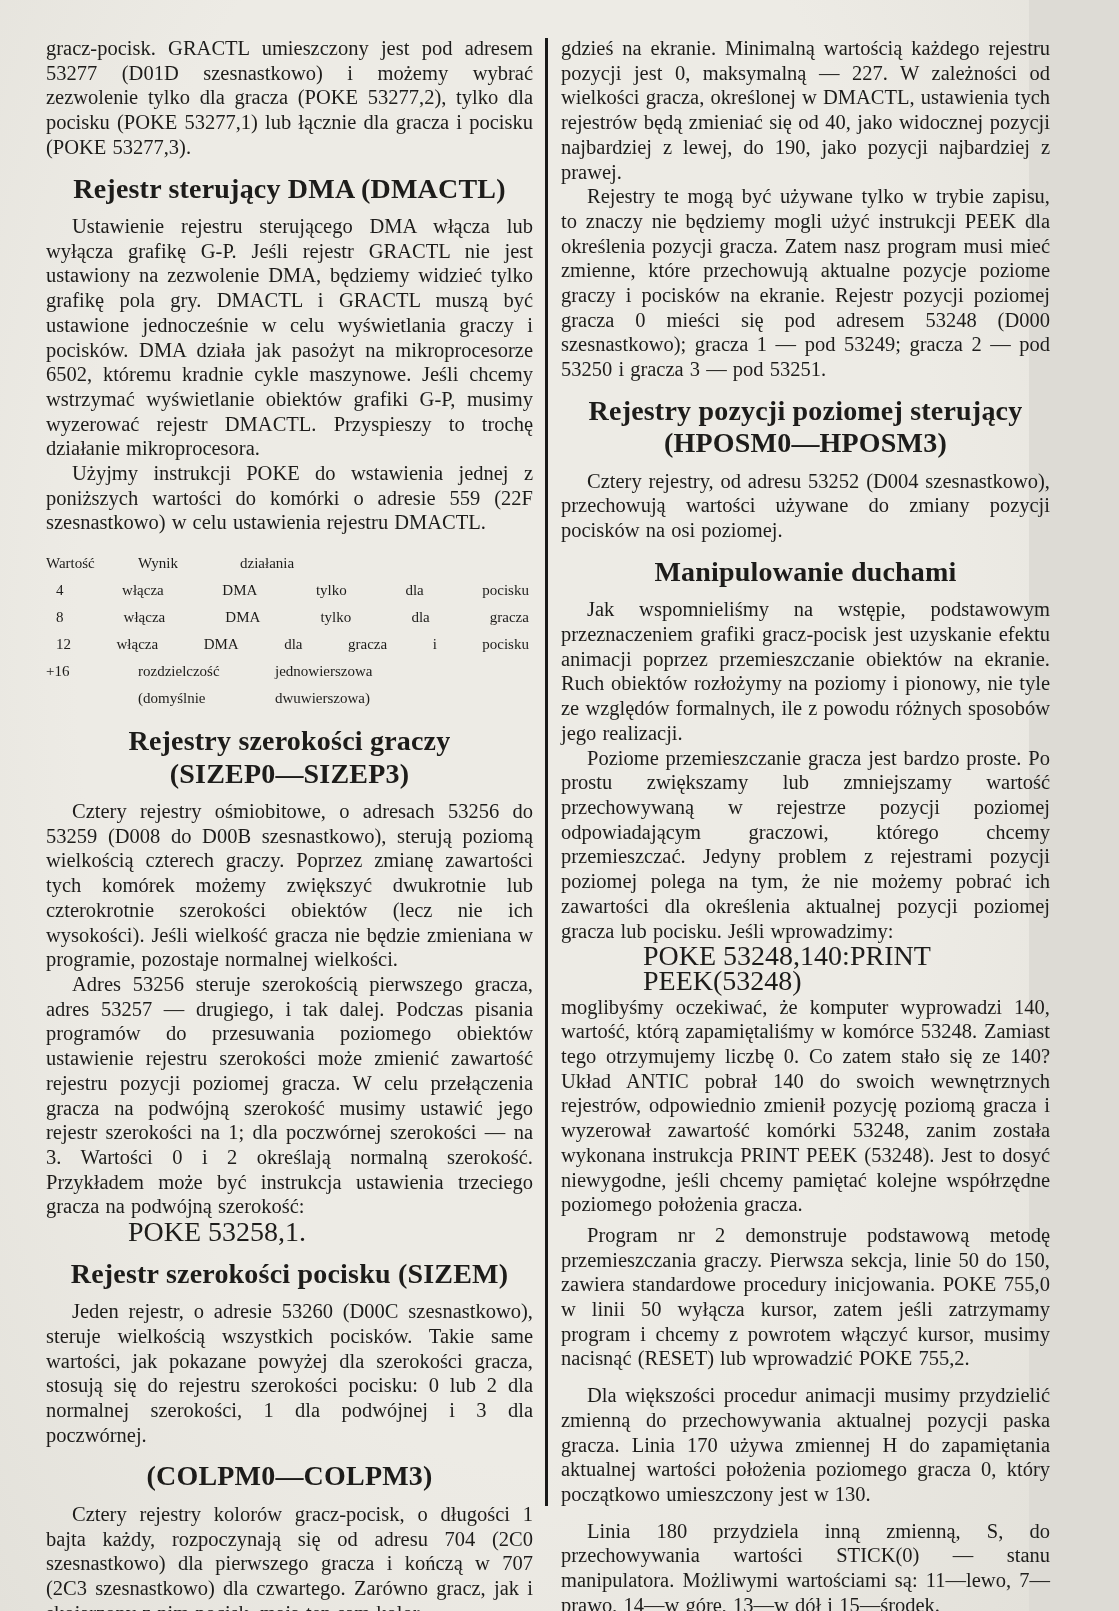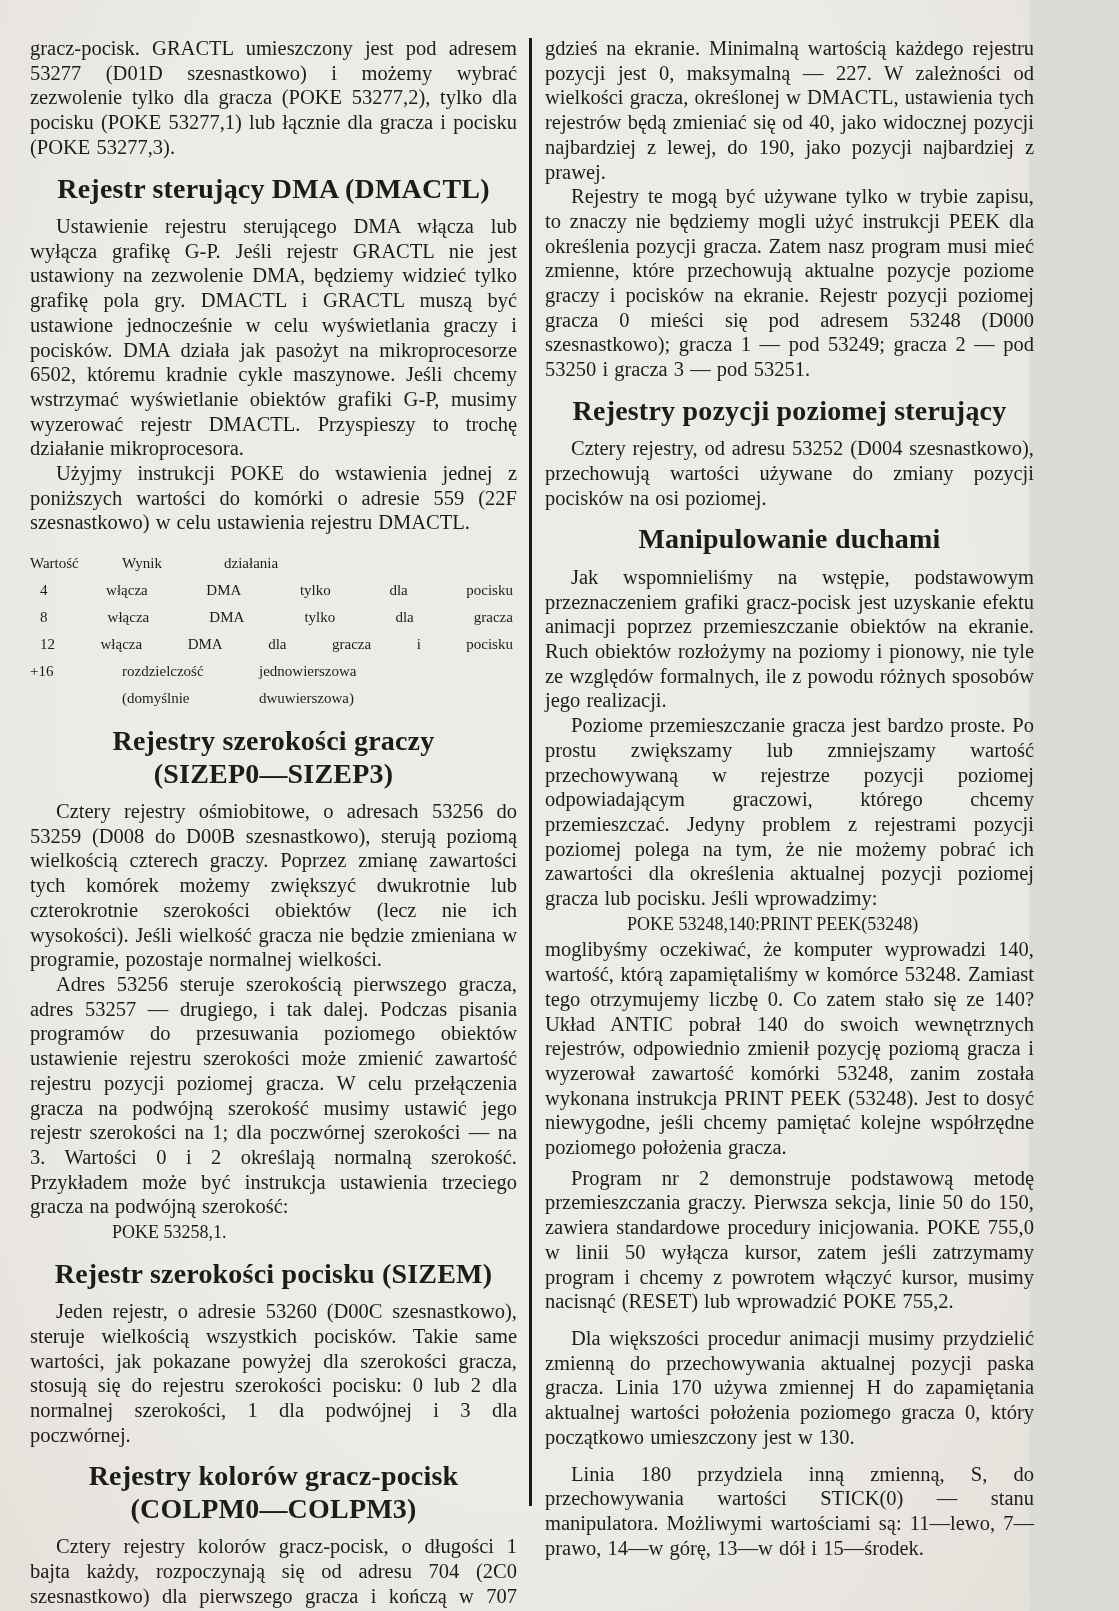--- a/index.html
+++ b/index.html
@@ -3,42 +3,42 @@
 <meta charset="utf-8">
 <style>
   html,body{margin:0;padding:0;}
   body{
     width:1119px;height:1611px;overflow:hidden;
     background:#dddbd5;
     font-family:"Liberation Serif", "DejaVu Serif", serif;
   }
   .page{
     width:1029px;height:1611px;box-sizing:border-box;
-    padding:36px 50px 0 30px;
+    padding:36px 50px 0 46px;
     background:radial-gradient(ellipse at 50% 40%, #edebe5 60%, #e3e1da 100%);
     color:#1d1c1a;
   }
   .columns{display:flex;align-items:flex-start;}
   .col{width:487px;flex:none;}
   .col.right{width:489px;}
   .divider{width:3px;height:1468px;background:#1a1a1a;flex:none;margin:2px 13px 0 12px;}
   p{
     margin:0;text-align:justify;
     font-size:20.5px;line-height:24.7px;text-indent:26px;
     word-spacing:1px;
   }
   p.noindent{text-indent:0;}
   p.gap{margin-top:12px;}
   p.gap-sm{margin-top:6px;}
   .heading{
     font-size:28px;font-weight:bold;text-align:center;
     margin:13px 0 9px;line-height:1.16;letter-spacing:.2px;
   }
   .heading span{display:block;}
-  .code{font-size:18px;line-height:24.7px;padding-left:82px;margin:1px 0;}
+  .code{font-size:28px;line-height:24.7px;padding-left:82px;margin:1px 0;}
   .vtable{margin:15px 0 4px;font-size:15px;line-height:27px;}
   .trow.spread{display:flex;justify-content:space-between;padding:0 4px 0 10px;}
   .trow.thead{display:grid;grid-template-columns:92px 102px auto;}
   .trow.tabrow{display:grid;grid-template-columns:92px 137px auto;}
 </style>
 </head>
 <body>
 
 <div class="page">
   <div class="columns">
@@ -105,35 +105,35 @@
       <p>Adres 53256 steruje szerokością pierwszego gracza, adres 53257 — drugiego, i tak dalej. Podczas pisania programów do przesuwania poziomego obiektów ustawienie rejestru szerokości może zmienić zawartość rejestru pozycji poziomej gracza. W celu przełączenia gracza na podwójną szerokość musimy ustawić jego rejestr szerokości na 1; dla poczwórnej szerokości — na 3. Wartości 0 i 2 określają normalną szerokość. Przykładem może być instrukcja ustawienia trzeciego gracza na podwójną szerokość:</p>
       <div class="code">POKE 53258,1.</div>
 
       <h2 class="heading">
         <span>Rejestr szerokości pocisku (SIZEM)</span>
         <span></span>
       </h2>
       <p>Jeden rejestr, o adresie 53260 (D00C szesnastkowo), steruje wielkością wszystkich pocisków. Takie same wartości, jak pokazane powyżej dla szerokości gracza, stosują się do rejestru szerokości pocisku: 0 lub 2 dla normalnej szerokości, 1 dla podwójnej i 3 dla poczwórnej.</p>
 
       <h2 class="heading">
-        <span>Rejestry kolorów gracz-pocisk</span>
         <span>(COLPM0—COLPM3)</span>
       </h2>
       <p>Cztery rejestry kolorów gracz-pocisk, o długości 1 bajta każdy, rozpoczynają się od adresu 704 (2C0 szesnastkowo) dla pierwszego gracza i kończą w 707 (2C3 szesnastkowo) dla czwartego. Zarówno gracz, jak i skojarzony z nim pocisk, mają ten sam kolor.</p>
 
     </div>
 
     <div class="divider"></div>
 
     <div class="col right">
       <p class="noindent">gdzieś na ekranie. Minimalną wartością każdego rejestru pozycji jest 0, maksymalną — 227. W zależności od wielkości gracza, określonej w DMACTL, ustawienia tych rejestrów będą zmieniać się od 40, jako widocznej pozycji najbardziej z lewej, do 190, jako pozycji najbardziej z prawej.</p>
       <p>Rejestry te mogą być używane tylko w trybie zapisu, to znaczy nie będziemy mogli użyć instrukcji PEEK dla określenia pozycji gracza. Zatem nasz program musi mieć zmienne, które przechowują aktualne pozycje poziome graczy i pocisków na ekranie. Rejestr pozycji poziomej gracza 0 mieści się pod adresem 53248 (D000 szesnastkowo); gracza 1 — pod 53249; gracza 2 — pod 53250 i gracza 3 — pod 53251.</p>
 
       <h2 class="heading">
         <span>Rejestry pozycji poziomej sterujący</span>
+        <span>(HPOSM0—HPOSM3)</span>
       </h2>
       <p>Cztery rejestry, od adresu 53252 (D004 szesnastkowo), przechowują wartości używane do zmiany pozycji pocisków na osi poziomej.</p>
 
       <h2 class="heading">
         <span>Manipulowanie duchami</span>
         <span></span>
       </h2>
       <p>Jak wspomnieliśmy na wstępie, podstawowym przeznaczeniem grafiki gracz-pocisk jest uzyskanie efektu animacji poprzez przemieszczanie obiektów na ekranie. Ruch obiektów rozłożymy na poziomy i pionowy, nie tyle ze względów formalnych, ile z powodu różnych sposobów jego realizacji.</p>
       <p>Poziome przemieszczanie gracza jest bardzo proste. Po prostu zwiększamy lub zmniejszamy wartość przechowywaną w rejestrze pozycji poziomej odpowiadającym graczowi, którego chcemy przemieszczać. Jedyny problem z rejestrami pozycji poziomej polega na tym, że nie możemy pobrać ich zawartości dla określenia aktualnej pozycji poziomej gracza lub pocisku. Jeśli wprowadzimy:</p>
       <div class="code">POKE 53248,140:PRINT PEEK(53248)</div>

